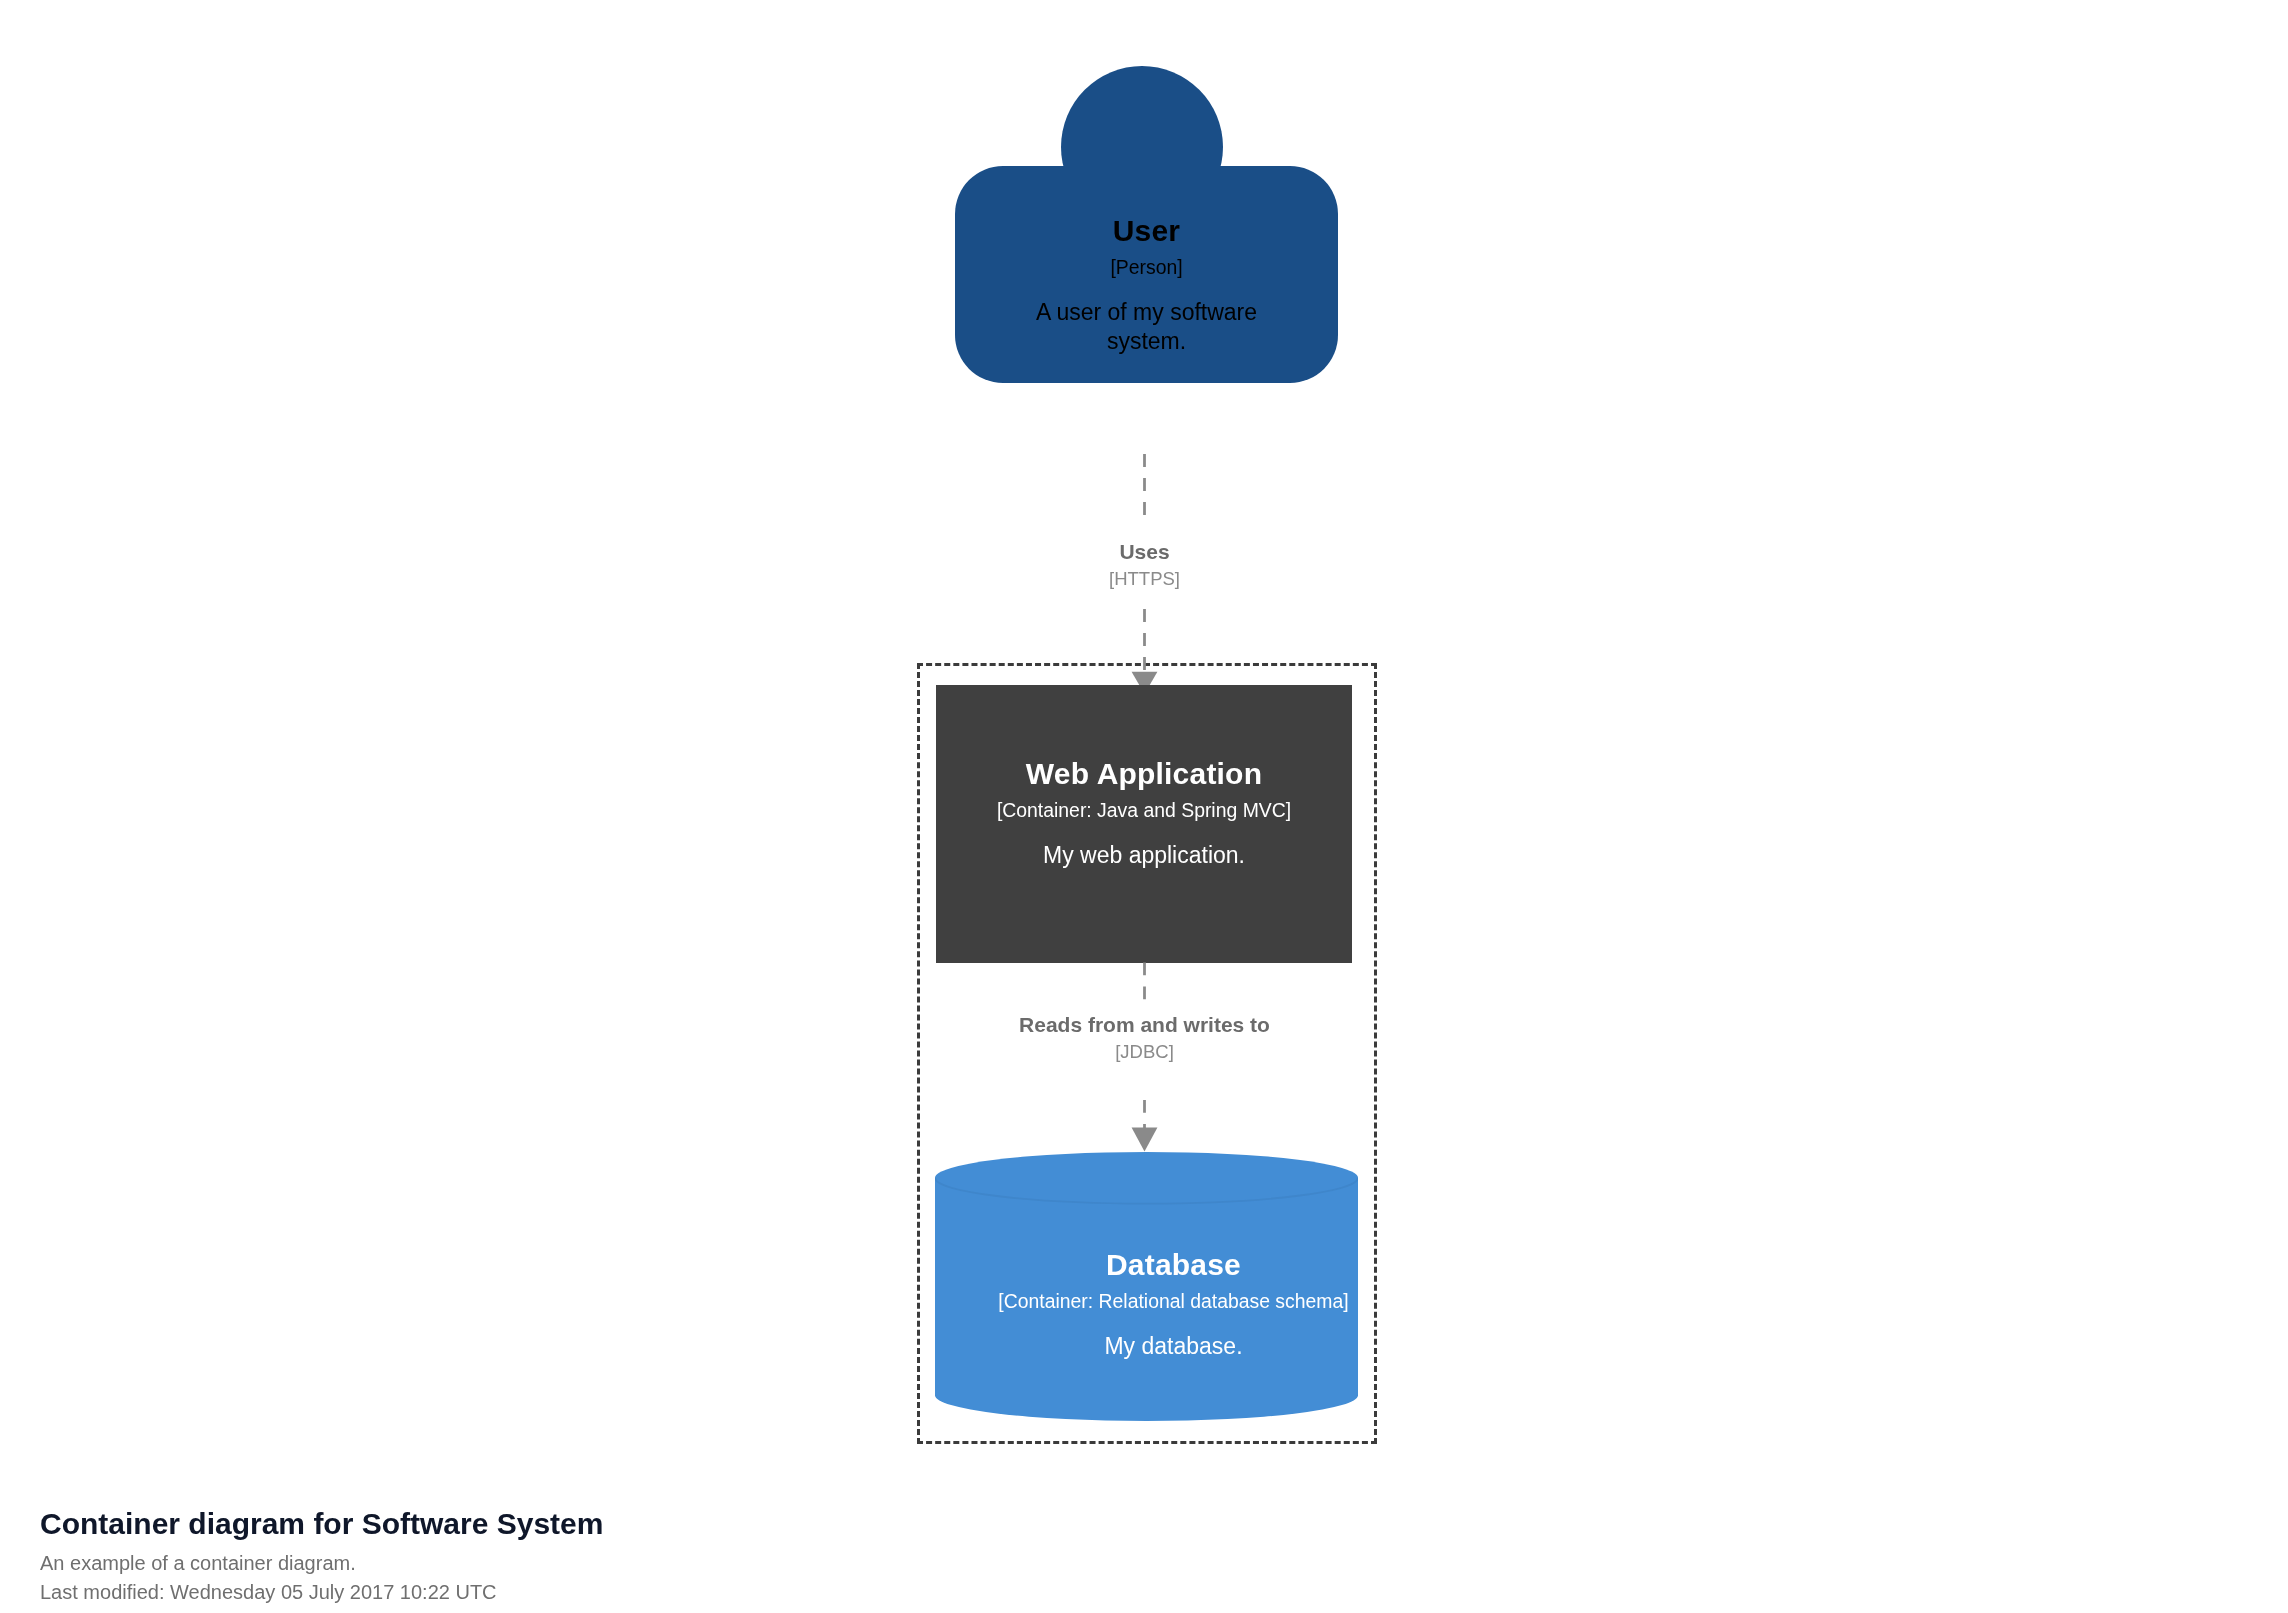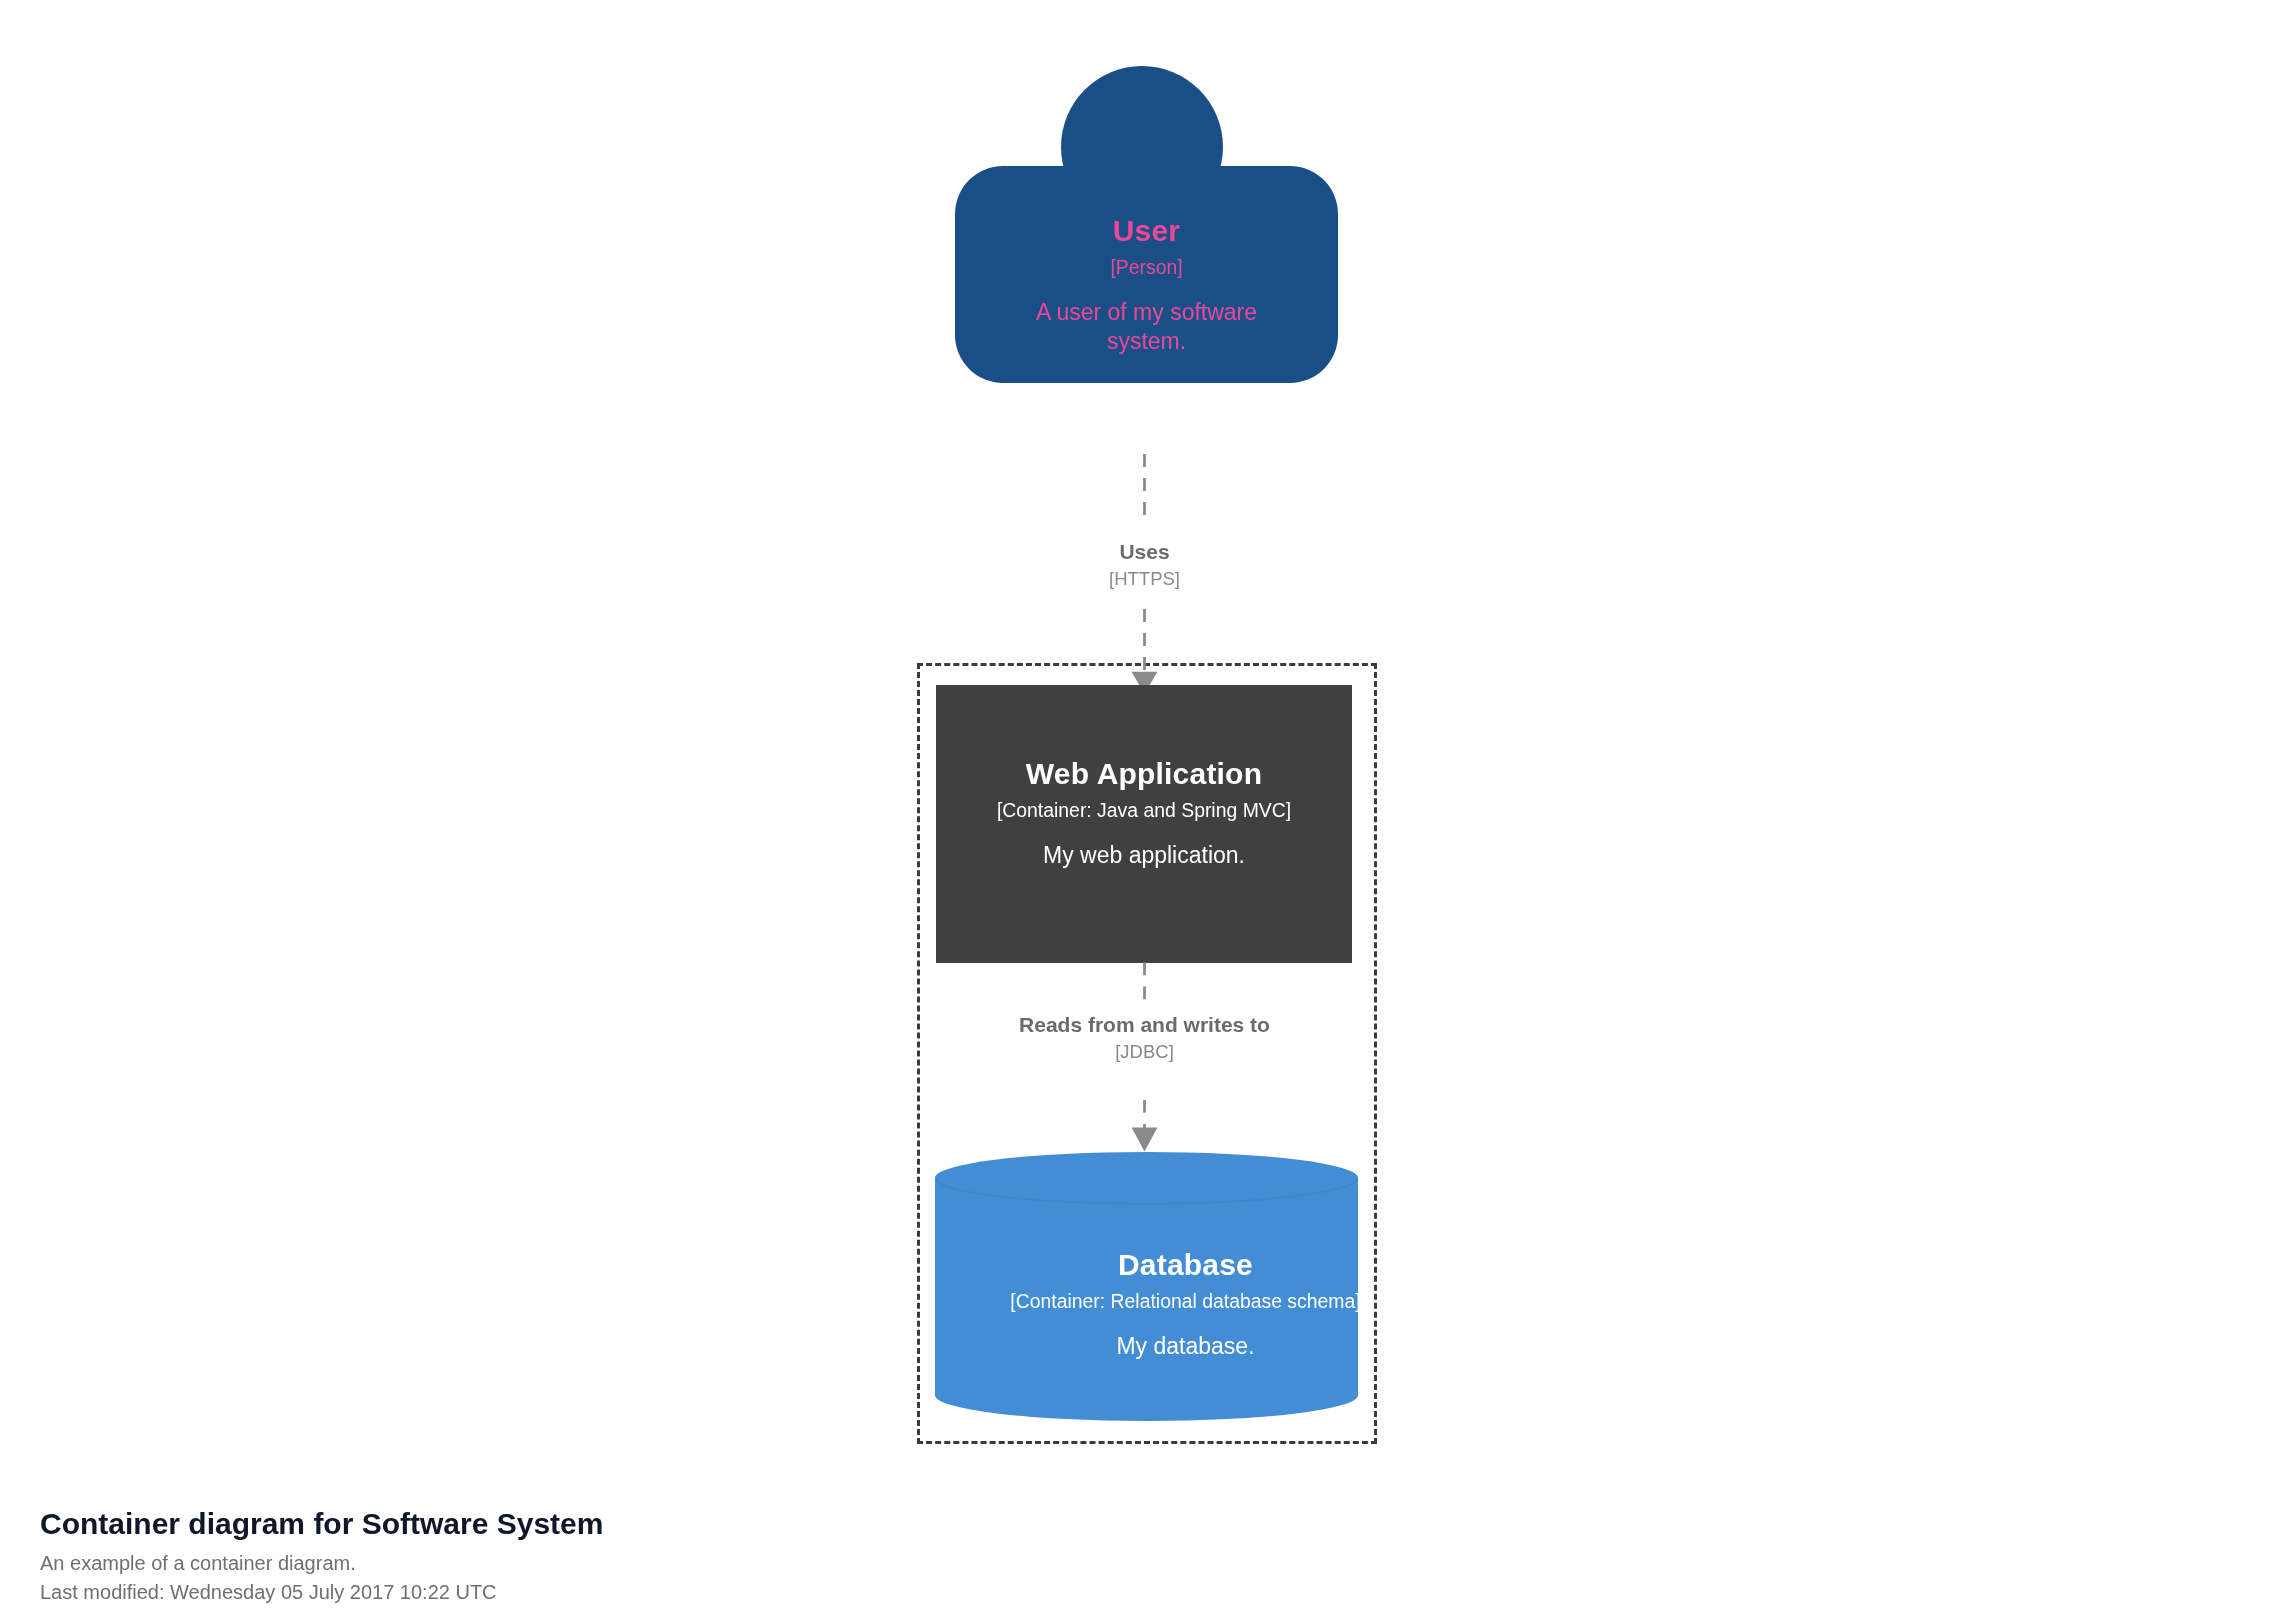--- a/index.html
+++ b/index.html
@@ -60,21 +60,21 @@
     left: 0px;
     top: 100px;
     width: 383px;
     height: 217px;
     display: flex;
     flex-direction: column;
     align-items: center;
     justify-content: flex-start;
     padding-top: 48px;
     box-sizing: border-box;
-    color: #ec4899;
+    color: #000000;
     text-align: center;
   }
 
   
   .el-name {
     font-size: 30px;
     font-weight: bold;
     line-height: 1.12;
     letter-spacing: 0.2px;
   }
@@ -142,21 +142,20 @@
     width: 477px;
     height: 269px;
     display: flex;
     flex-direction: column;
     align-items: center;
     justify-content: flex-start;
     padding-top: 96px;
     box-sizing: border-box;
     color: #ffffff;
     text-align: center;
-    margin-left: 12px;
   }
   #database-text .el-desc { max-width: 388px; }
 
   
   .rel-line {
     position: absolute;
     left: 0;
     top: 0;
     overflow: visible;
   }

